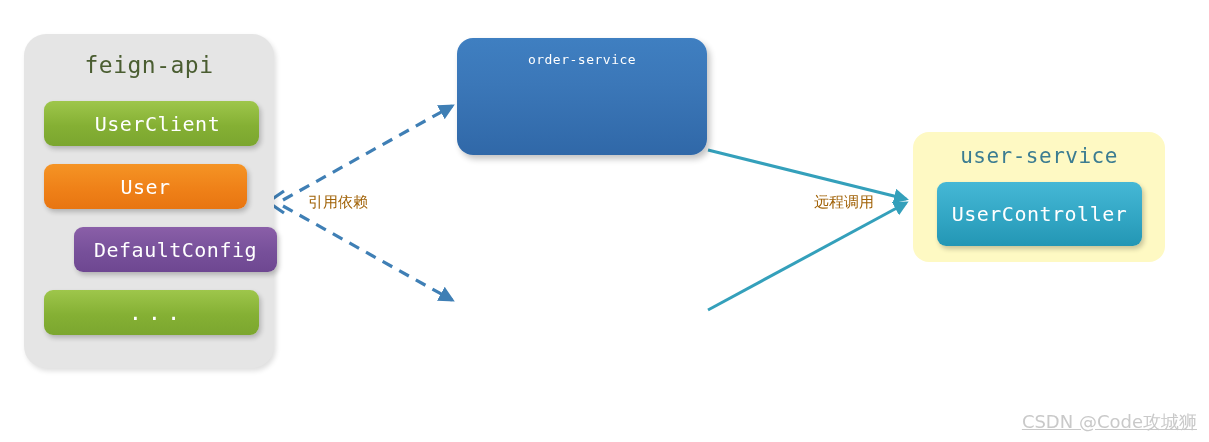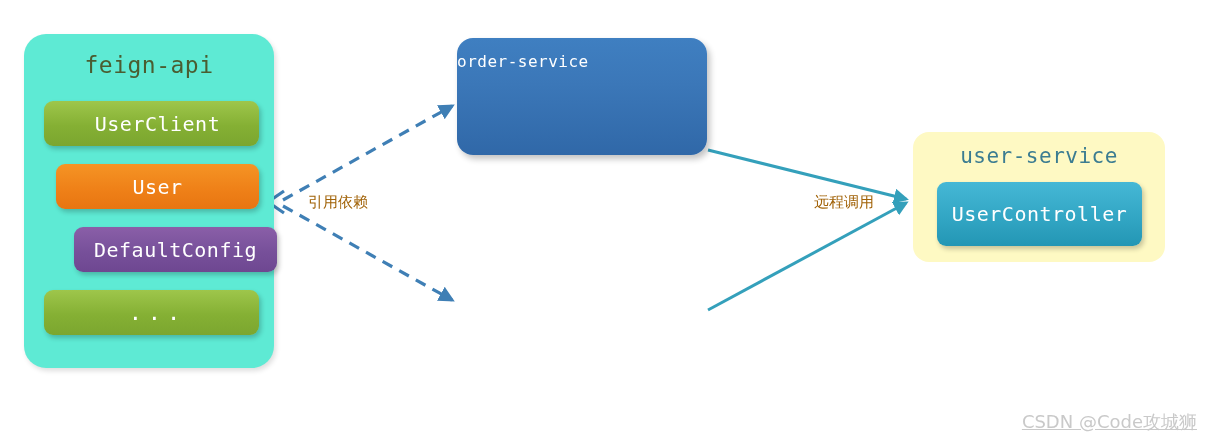--- a/index.html
+++ b/index.html
@@ -26,21 +26,21 @@
     pointer-events: none;
   }
 
   
   .group-feign {
     position: absolute;
     left: 24px;
     top: 34px;
     width: 250px;
     height: 334px;
-    background: #5eead4;
+    background: #e5e5e5;
     border-radius: 22px;
     box-shadow: 2px 3px 5px rgba(0,0,0,0.13);
   }
   .group-feign-title {
     position: absolute;
     left: 0;
     top: 18px;
     width: 250px;
     text-align: center;
     font-size: 23px;
@@ -65,21 +65,21 @@
     background: linear-gradient(to bottom, #9ec64b 0%, #85b034 55%, #7ba62f 100%);
     padding-left: 12px;
   }
   .comp-orange {
     background: linear-gradient(to bottom, #f59425 0%, #ef8118 55%, #e87511 100%);
   }
   .comp-purple {
     background: linear-gradient(to bottom, #8a5fa8 0%, #77509a 55%, #6e4791 100%);
   }
   .comp-1 { top: 67px; }
-  .comp-2 { top: 130px; margin-left: 12px; }
+  .comp-2 { top: 130px; }
   .comp-3 { top: 193px; margin-left: 30px; }
   .comp-4 { top: 256px; }
   .dots-text { letter-spacing: 6px; font-size: 22px; line-height: 0.6; }
 
   
   .svc {
     position: absolute;
     left: 457px;
     width: 250px;
     height: 117px;
@@ -87,22 +87,23 @@
     background: linear-gradient(to bottom, #3f7fc1 0%, #3b77b8 40%, #3068a8 100%);
     box-shadow: 3px 4px 6px rgba(0,0,0,0.24);
   }
   .svc-order { top: 38px; }
   .svc-pay  { top: 242px; }
   .svc-label {
     position: absolute;
     left: 0;
     top: 14px;
     width: 250px;
+    text-align: center;
     color: #ffffff;
-    font-size: 16px;
+    font-size: 13px;
     letter-spacing: 0.5px;
   }
 
   
   .group-user {
     position: absolute;
     left: 913px;
     top: 132px;
     width: 252px;
     height: 130px;

